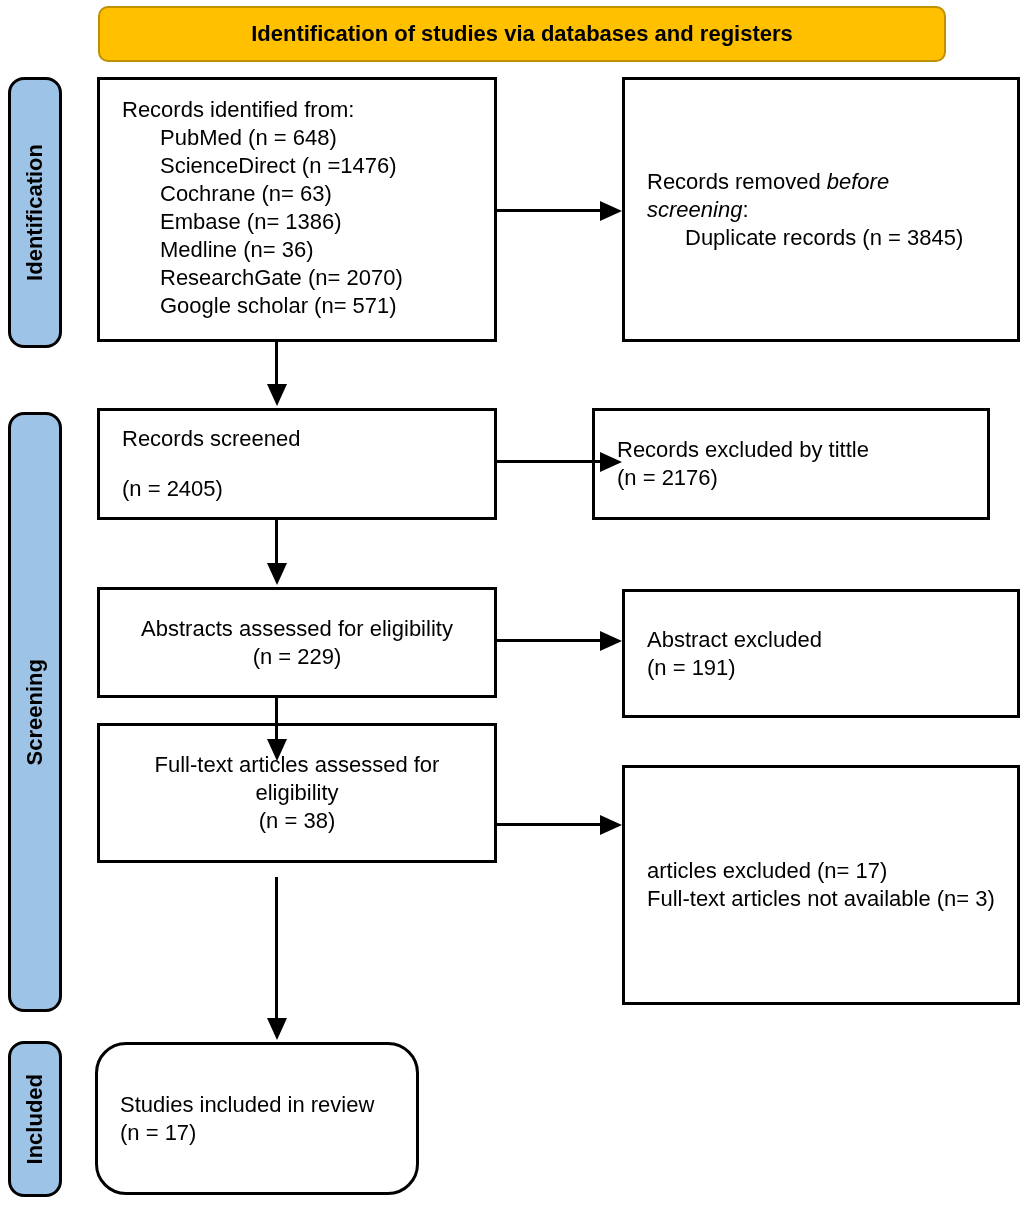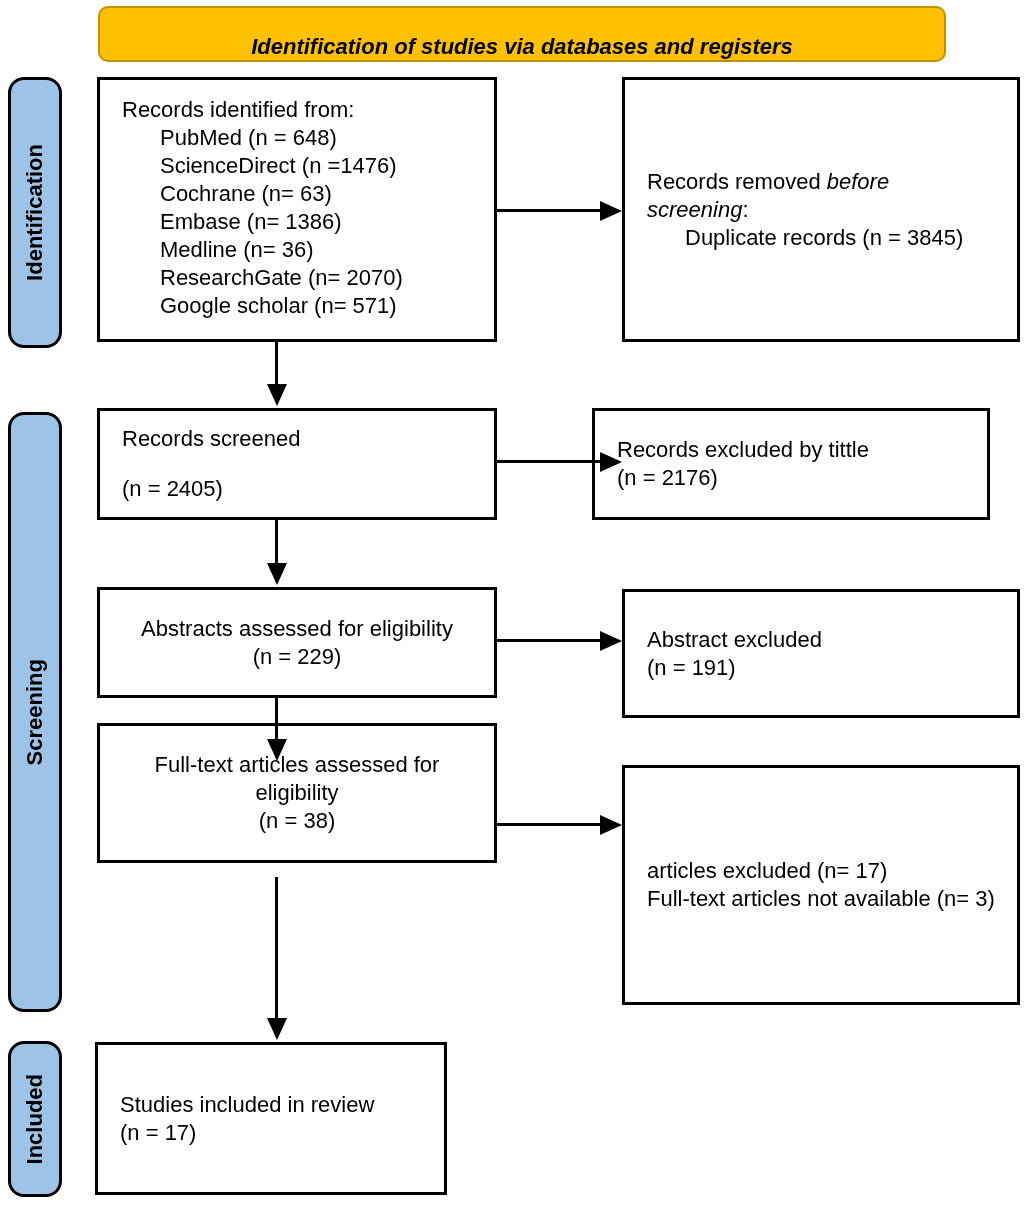--- a/index.html
+++ b/index.html
@@ -3,21 +3,21 @@
 <meta charset="utf-8">
 <style>
   * { margin:0; padding:0; box-sizing:border-box; }
   html,body { background:#ffffff; }
   body { font-family:"Liberation Sans","DejaVu Sans",sans-serif; color:#000; }
   .canvas { position:relative; width:1026px; height:1205px; background:#fff; overflow:hidden; }
 
   
   .banner { position:absolute; left:98px; top:6px; width:848px; height:56px;
             background:#FFC000; border:2px solid #BF9000; border-radius:10px;
-            display:flex; align-items:flex-end; justify-content:center;font-style:italic; }
+            display:flex; align-items:center; justify-content:center; }
   .banner span { font-weight:bold; font-size:22px; }
 
   
   .stage { position:absolute; left:8px; width:54px; background:#9DC3E6;
            border:3px solid #000; border-radius:16px;
            display:flex; align-items:center; justify-content:center; }
   .stage .vtext { writing-mode:vertical-rl; transform:rotate(180deg);
                   font-weight:bold; font-size:22px; white-space:nowrap; }
   .stage-id  { top:77px;  height:271px; }
   .stage-scr { top:412px; height:600px; }
@@ -28,21 +28,21 @@
          font-size:22px; line-height:28px; }
   .box p { margin:0; }
   .indent { padding-left:38px; }
   .vcenter { display:flex; flex-direction:column; justify-content:center; padding:0 22px; }
   .it { font-style:italic; }
 
   .b1 { left:97px; top:77px;  width:400px; height:265px; padding:16px 22px; }
   .b2 { left:97px; top:408px; width:400px; height:112px;gap:22px; }
   .b3 { left:97px; top:587px; width:400px; height:111px;text-align:center; }
   .b4 { left:97px; top:723px; width:400px; height:140px;align-items:center; }
-  .b5 { left:95px; top:1042px; width:352px; height:153px; }
+  .b5 { left:95px; top:1042px; width:324px; height:153px;border-radius:31px; }
 
   .r1 { left:622px; top:77px;  width:398px; height:265px; }
   .r2 { left:592px; top:408px; width:398px; height:112px; }
   .r3 { left:622px; top:589px; width:398px; height:129px; }
   .r4 { left:622px; top:765px; width:398px; height:240px; }
 
   
   .arrow-h { position:absolute; height:20px; }
   .arrow-h .shaft { position:absolute; left:0; right:18px; top:8px; height:3px; background:#000; }
   .arrow-h .head  { position:absolute; right:0; top:0; width:0; height:0;

